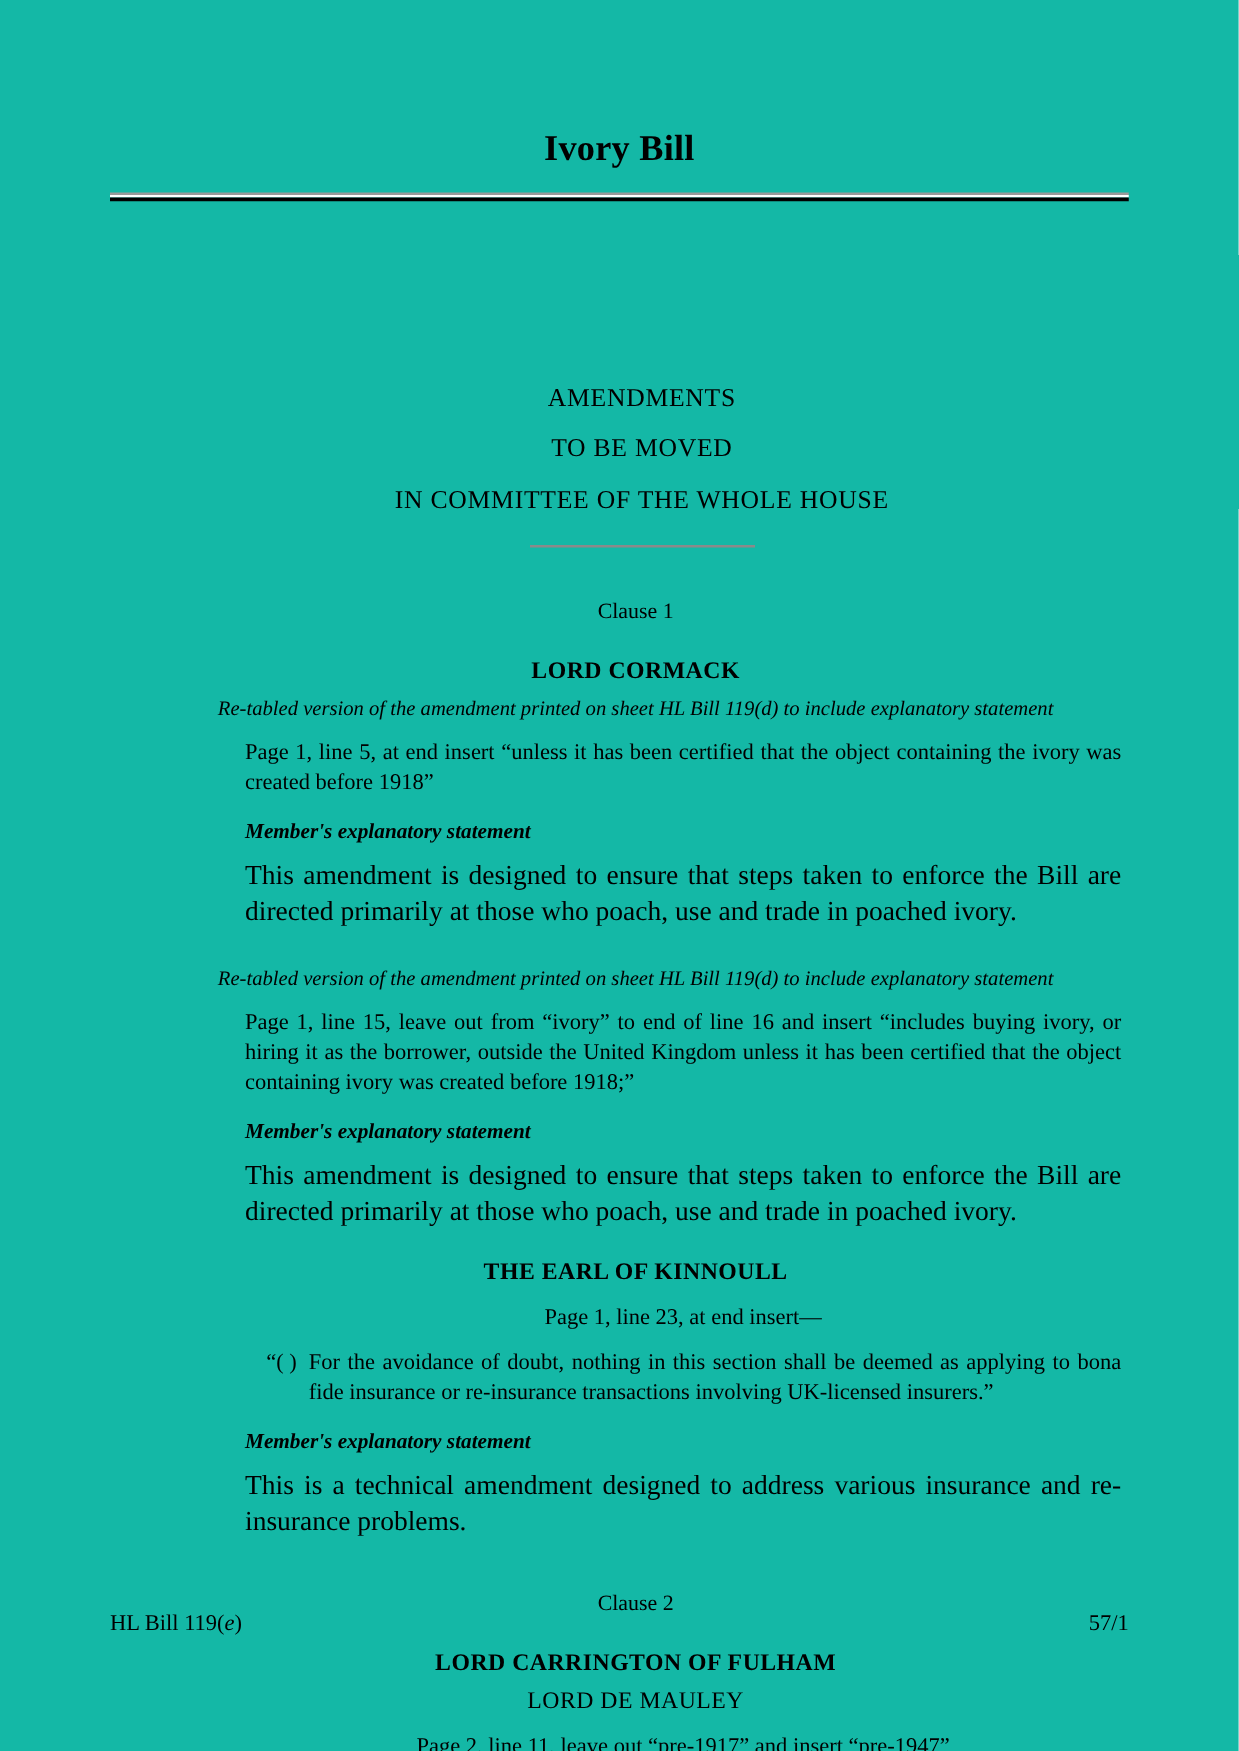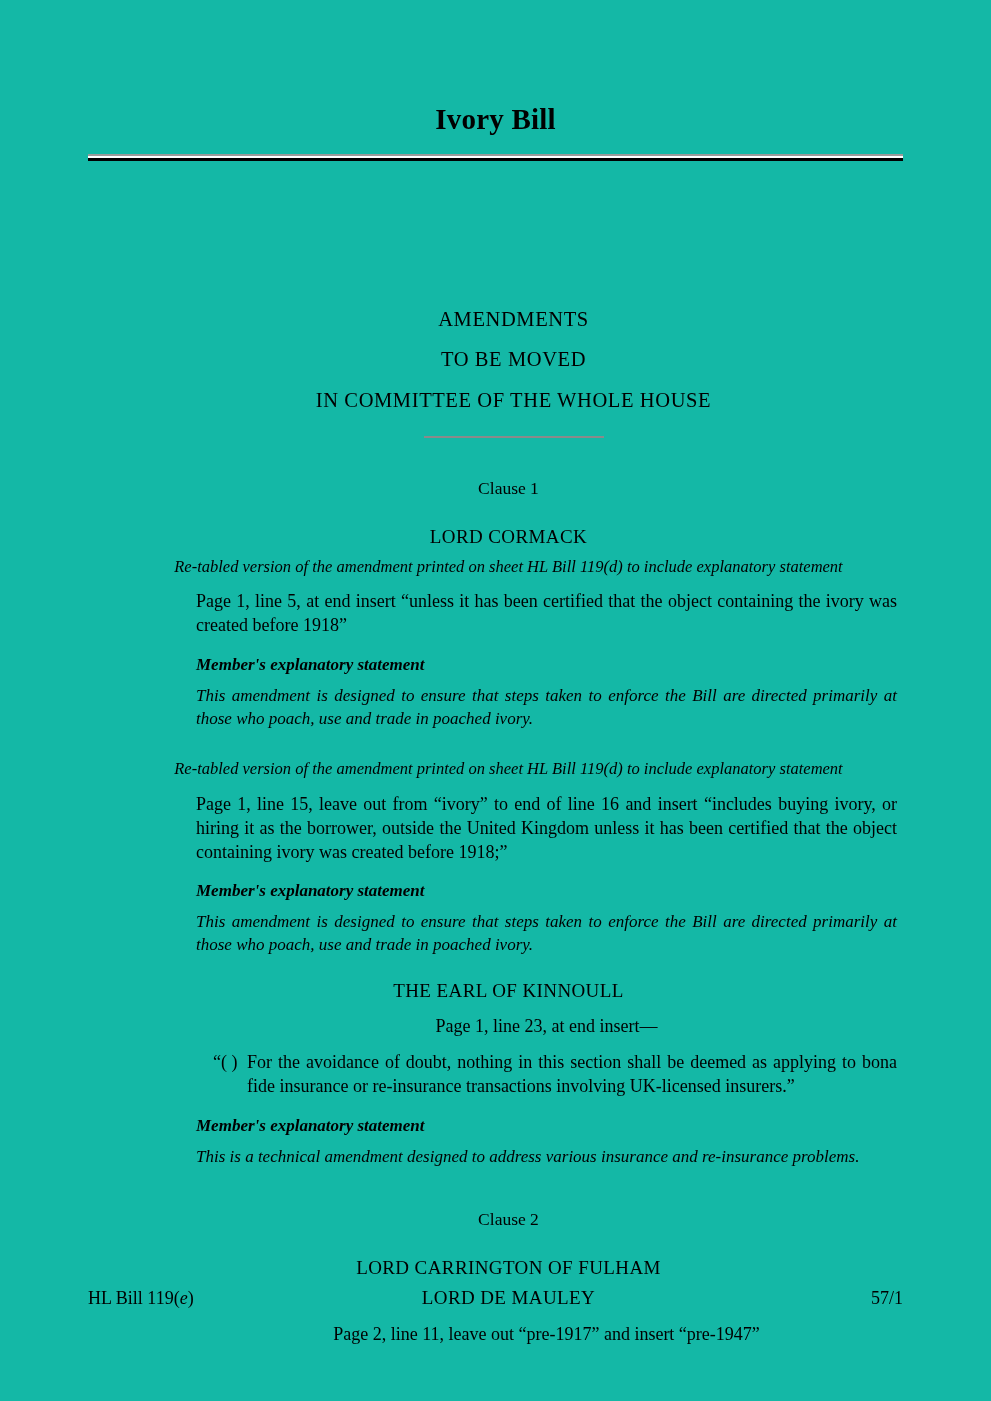--- a/index.html
+++ b/index.html
@@ -82,20 +82,21 @@
     margin-bottom: 26px;
   }
   .sponsor {
     text-align: center;
     font-size: 19px;
     letter-spacing: 0.4px;
     line-height: 1.28;
   }
   .sponsor-group {
     margin-bottom: 6px;
+    font-weight: bold;
   }
   .note-italic {
     font-style: italic;
     font-size: 16.5px;
     text-align: center;
     line-height: 1.35;
     margin-top: 6px;
   }
 
   .amendment {
@@ -115,22 +116,21 @@
 
   .stmt-label {
     margin-left: 76px;
     font-size: 17px;
     font-weight: bold;
     font-style: italic;
     margin-top: 17px;
   }
   .stmt-body {
     margin-left: 76px;
-    font-size: 17px;
-    font-style: italic;
+    font-size: 22px;
     line-height: 1.34;
     text-align: justify;
     margin-top: 10px;
   }
 
   
   .quoted-para {
     margin-left: 93px;
     margin-top: 12px;
     font-size: 18px;

